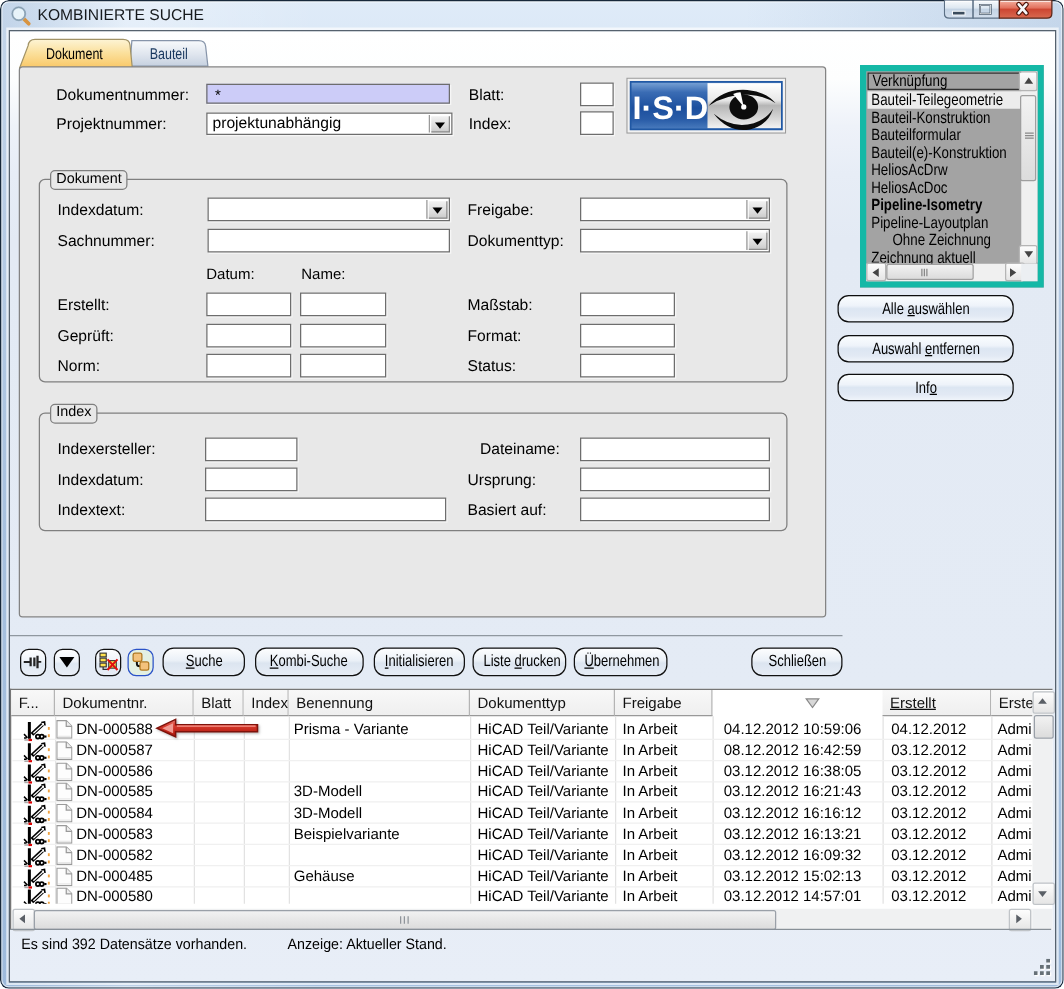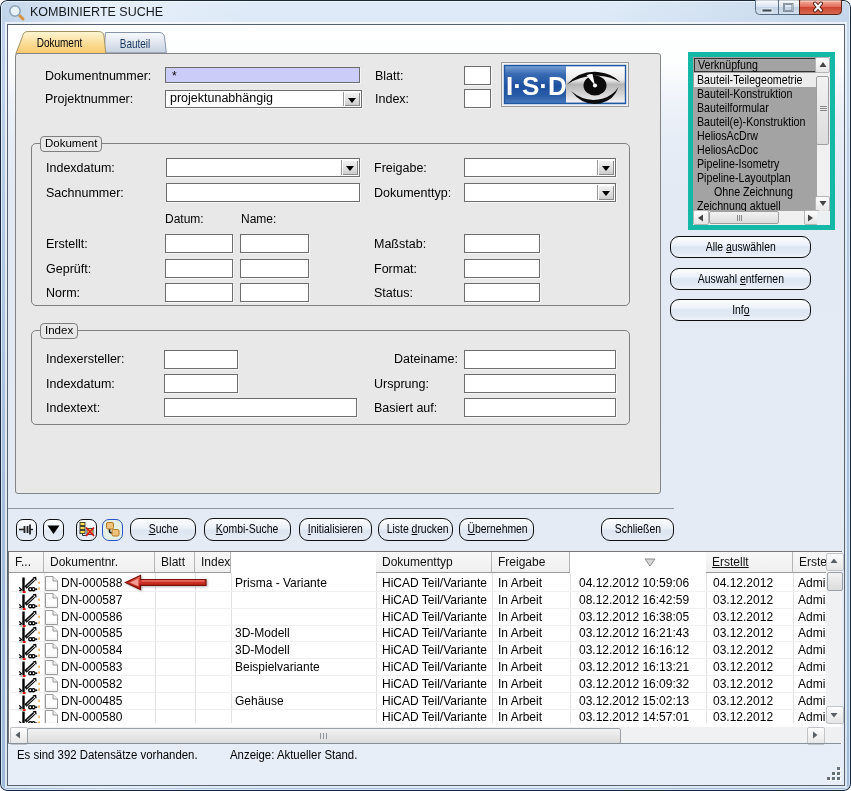--- a/index.html
+++ b/index.html
@@ -180,36 +180,36 @@
 
 <div class="groupbox" style="left:31px;top:330px;width:597px;height:93px;">
  <div class="grouplabel">Index</div>
 </div>
 <div class="lbl" style="left:46px;top:352px">Indexersteller:</div>
 <div class="lbl" style="left:46px;top:377px">Indexdatum:</div>
 <div class="lbl" style="left:46px;top:401px">Indextext:</div>
 <div class="field" style="left:164px;top:350px;width:72px;height:17px;"></div>
 <div class="field" style="left:164px;top:374px;width:72px;height:17px;"></div>
 <div class="field" style="left:164px;top:398px;width:191px;height:17px;"></div>
-<div class="lbl" style="left:394px;top:352px">Dateiname:</div>
+<div class="lbl" style="left:384px;top:352px">Dateiname:</div>
 <div class="lbl" style="left:374px;top:377px">Ursprung:</div>
 <div class="lbl" style="left:374px;top:401px">Basiert auf:</div>
 <div class="field" style="left:464px;top:350px;width:150px;height:17px;"></div>
 <div class="field" style="left:464px;top:374px;width:150px;height:17px;"></div>
 <div class="field" style="left:464px;top:398px;width:150px;height:17px;"></div>
 
 <div class="listbox" id="listbox">
  <div class="item" style="top:1px;border:1px solid #333;height:12px;line-height:12px;width:119px;"><span class="ntL">Verknüpfung</span></div>
  <div class="item" style="top:16px;background:#ececec;"><span class="ntL">Bauteil-Teilegeometrie</span></div>
  <div class="item" style="top:30px;"><span class="ntL">Bauteil-Konstruktion</span></div>
  <div class="item" style="top:44px;"><span class="ntL">Bauteilformular</span></div>
  <div class="item" style="top:58px;"><span class="ntL">Bauteil(e)-Konstruktion</span></div>
  <div class="item" style="top:72px;"><span class="ntL">HeliosAcDrw</span></div>
  <div class="item" style="top:86px;"><span class="ntL">HeliosAcDoc</span></div>
- <div class="item" style="top:100px;"><span class="ntL">Pipeline-Isometry</span></div>
+ <div class="item" style="top:100px;font-weight:bold;"><span class="ntL">Pipeline-Isometry</span></div>
  <div class="item" style="top:114px;"><span class="ntL">Pipeline-Layoutplan</span></div>
  <div class="item" style="top:128px;padding-left:20px;"><span class="ntL">Ohne Zeichnung</span></div>
  <div class="item" style="top:142px;height:11px;"><span class="ntL">Zeichnung aktuell</span></div>
 
  <div class="sb-track" style="right:0;top:0;width:13px;height:153px;"></div>
  <div class="sb-btn" style="right:0;top:0;width:13px;height:14px;"></div>
  <div class="sb-btn" style="right:0;top:139px;width:13px;height:14px;"></div>
  <svg class="abs" style="right:3px;top:4px" width="8" height="146" viewBox="0 0 8 146">
   <path d="M4 1 L7.5 6 L0.5 6 Z" fill="#444"></path>
   <path d="M4 145 L7.5 140 L0.5 140 Z" fill="#444"></path>
@@ -256,21 +256,21 @@
 </svg>
 <div class="ibtn" style="left:102px;border-color:#2a52c8;background:#e3f0e3;"></div>
 <svg class="abs" style="left:104px;top:521px" width="17" height="17" viewBox="0 0 17 17">
  <path d="M5.5 6 L5.5 10 Q5.5 12 8 12 L10 12" stroke="#111" stroke-width="1.6" fill="none"></path>
  <rect x="2.5" y="1.5" width="7" height="6.5" rx="1.5" fill="#f3c27c" stroke="#b07820" stroke-width="1"></rect>
  <rect x="8" y="8.5" width="7" height="6.5" rx="1.5" fill="#f3c27c" stroke="#b07820" stroke-width="1"></rect>
 </svg>
 <div class="tbtn" style="left:130px;width:66px;"><span class="nt"><u>S</u>uche</span></div>
 <div class="tbtn" style="left:204px;width:87px;"><span class="nt"><u>K</u>ombi-Suche</span></div>
 <div class="tbtn" style="left:299px;width:73px;"><span class="nt"><u>I</u>nitialisieren</span></div>
-<div class="tbtn" style="left:378px;width:75px;border-radius:10px;"><span class="nt">Liste <u>d</u>rucken</span></div>
+<div class="tbtn" style="left:378px;width:75px;"><span class="nt">Liste <u>d</u>rucken</span></div>
 <div class="tbtn" style="left:459px;width:75px;"><span class="nt"><u>Ü</u>bernehmen</span></div>
 <div class="tbtn" style="left:601px;width:73px;"><span class="nt">Schließen</span></div>
 
 <svg width="0" height="0" style="position:absolute">
  <defs>
   <g id="penicon">
    <path d="M6.5 1.5 L6.5 15" stroke="#000" stroke-width="2.4"></path>
    <path d="M8.5 11.5 L17 3.5" stroke="#000" stroke-width="3.2"></path>
    <path d="M9.7 10.6 L18 3" stroke="#fff" stroke-width="0.9"></path>
    <path d="M16 2 L18.6 1.6 L19 4.4" stroke="#000" stroke-width="1.3" fill="none"></path>
@@ -288,20 +288,21 @@
    <path d="M8 0.5 L8 5 L12.5 5" fill="#eee" stroke="#9a9a9a"></path>
    <path d="M1.5 13.5 L11.5 13.5 L11.5 12.5 L1.5 12.5 Z" fill="#e8e8e8"></path>
   </g>
  </defs>
 </svg>
 <div class="table" id="table">
  <div class="th" style="left:0;width:35px;">F...</div>
  <div class="th" style="left:35px;width:111px;">Dokumentnr.</div>
  <div class="th" style="left:146px;width:40px;">Blatt</div>
  <div class="th" style="left:186px;width:36px;">Index</div>
+ <div class="th" style="left:222px;width:145px;">Benennung</div>
  <div class="th" style="left:367px;width:116px;">Dokumenttyp</div>
  <div class="th" style="left:483px;width:78px;">Freigabe</div>
  <div class="th" style="left:697px;width:87px;text-decoration:underline;">Erstellt</div>
  <div class="th" style="left:784px;width:33px;border-right:none;">Erste</div>
  <svg class="abs" style="left:635px;top:6px" width="12" height="9" viewBox="0 0 12 9">
   <path d="M1 1 L11 1 L6 8 Z" fill="#d8d8d8" stroke="#8a8a8a" stroke-width="1"></path>
  </svg>
 
  <div class="vline" style="left:35px;top:21px;height:150px;"></div>
  <div class="vline" style="left:146px;top:21px;height:150px;"></div>

